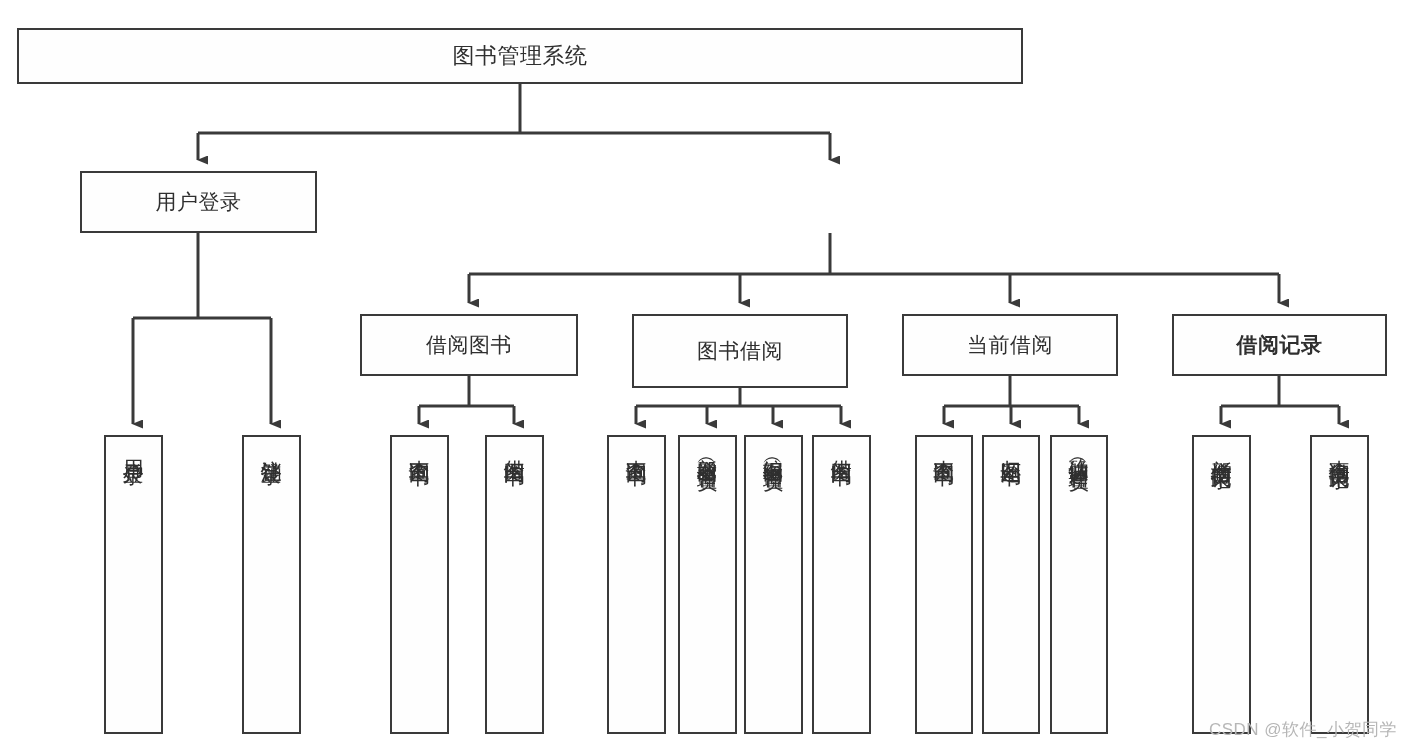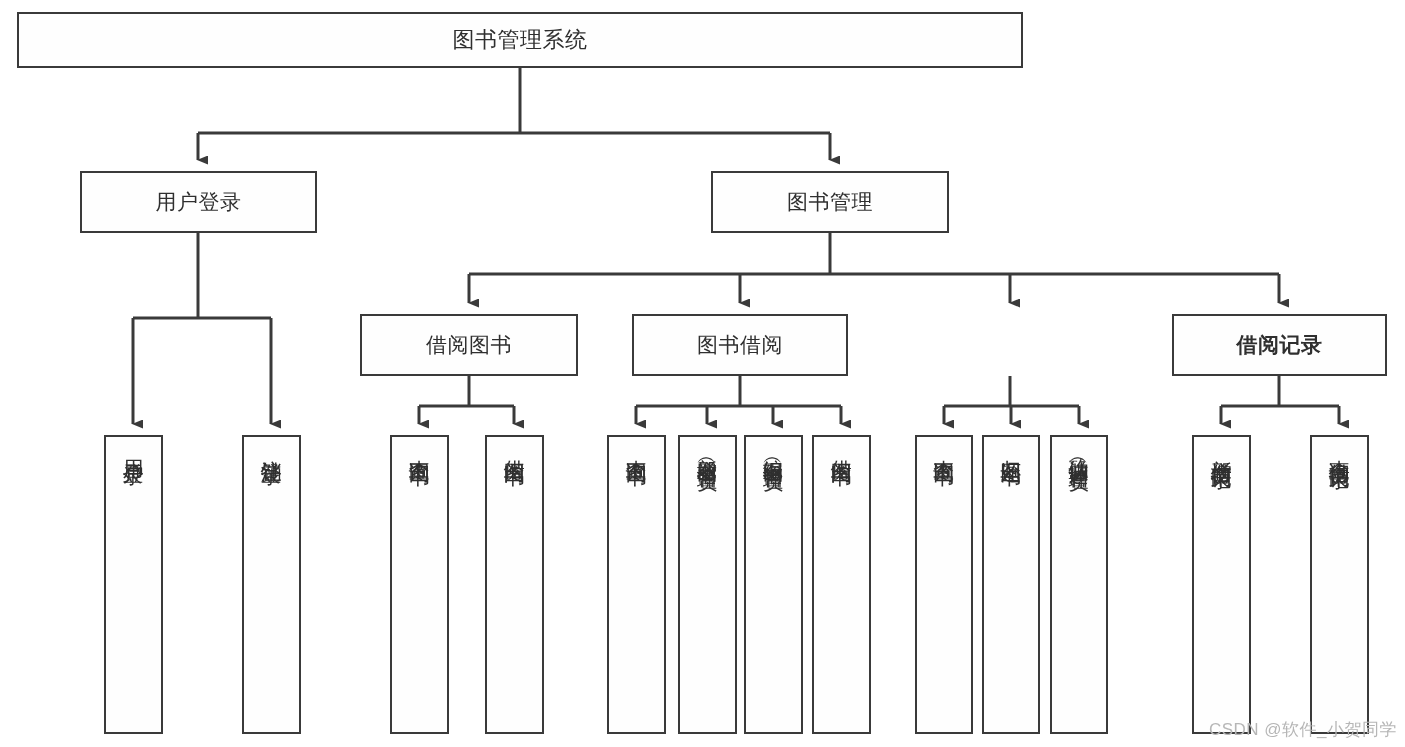--- a/index.html
+++ b/index.html
@@ -126,40 +126,40 @@
       <path d="M1011,406 L1011,424" marker-end="url(#arw)"></path>
       <path d="M1079,406 L1079,424" marker-end="url(#arw)"></path>
 
       <path d="M1279,376 L1279,406"></path>
       <path d="M1221,406 L1339,406"></path>
       <path d="M1221,406 L1221,424" marker-end="url(#arw)"></path>
       <path d="M1339,406 L1339,424" marker-end="url(#arw)"></path>
     </g>
   </svg>
 
-  <div class="node root h-node" style="left:17px; top:12px; width:1006px; height:56px;">
+  <div class="node root h-node" style="left:17px; top:28px; width:1006px; height:56px;">
     <span class="node-label">图书管理系统</span>
   </div>
 
   <div class="node h-node" style="left:80px; top:171px; width:237px; height:62px;">
     <span class="node-label">用户登录</span>
   </div>
 
-  <div class="node h-node" style="left:711px; top:171px; width:238px; height:62px;">
-    <span class="node-label">图书管理</span>
-  </div>
 
   <div class="node h-node" style="left:360px; top:314px; width:218px; height:62px;">
     <span class="node-label">借阅图书</span>
   </div>
 
-  <div class="node h-node" style="left:632px; top:314px; width:216px; height:62px;">
+  <div class="node h-node" style="left:632px; top:314px; width:216px; height:74px;">
     <span class="node-label">图书借阅</span>
   </div>
 
+  <div class="node h-node" style="left:902px; top:314px; width:216px; height:62px;">
+    <span class="node-label">当前借阅</span>
+  </div>
 
   <div class="node h-node" style="left:1172px; top:314px; width:215px; height:62px;font-weight:bold;">
     <span class="node-label">借阅记录</span>
   </div>
 
   <div class="node leaf" style="left:104px; top:435px; width:59px; height:299px;">
     <span class="node-label">用户登录</span>
   </div>
 
   <div class="node leaf" style="left:242px; top:435px; width:59px; height:299px;">

